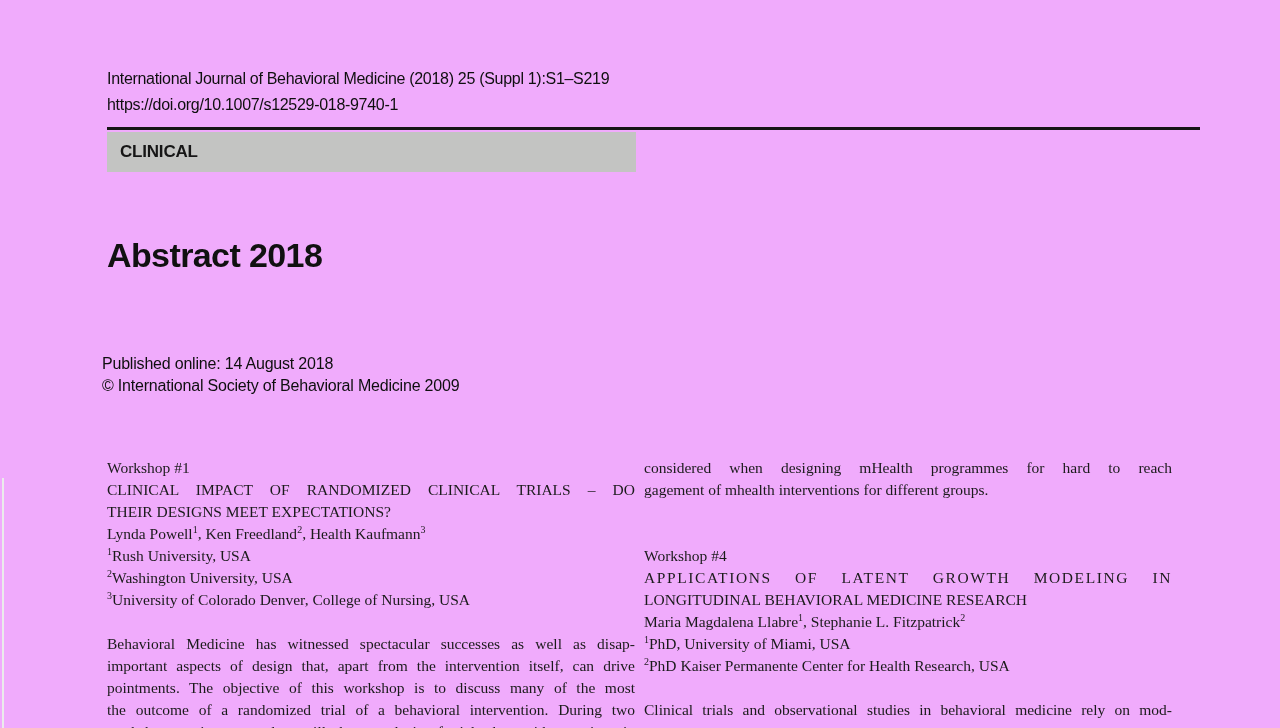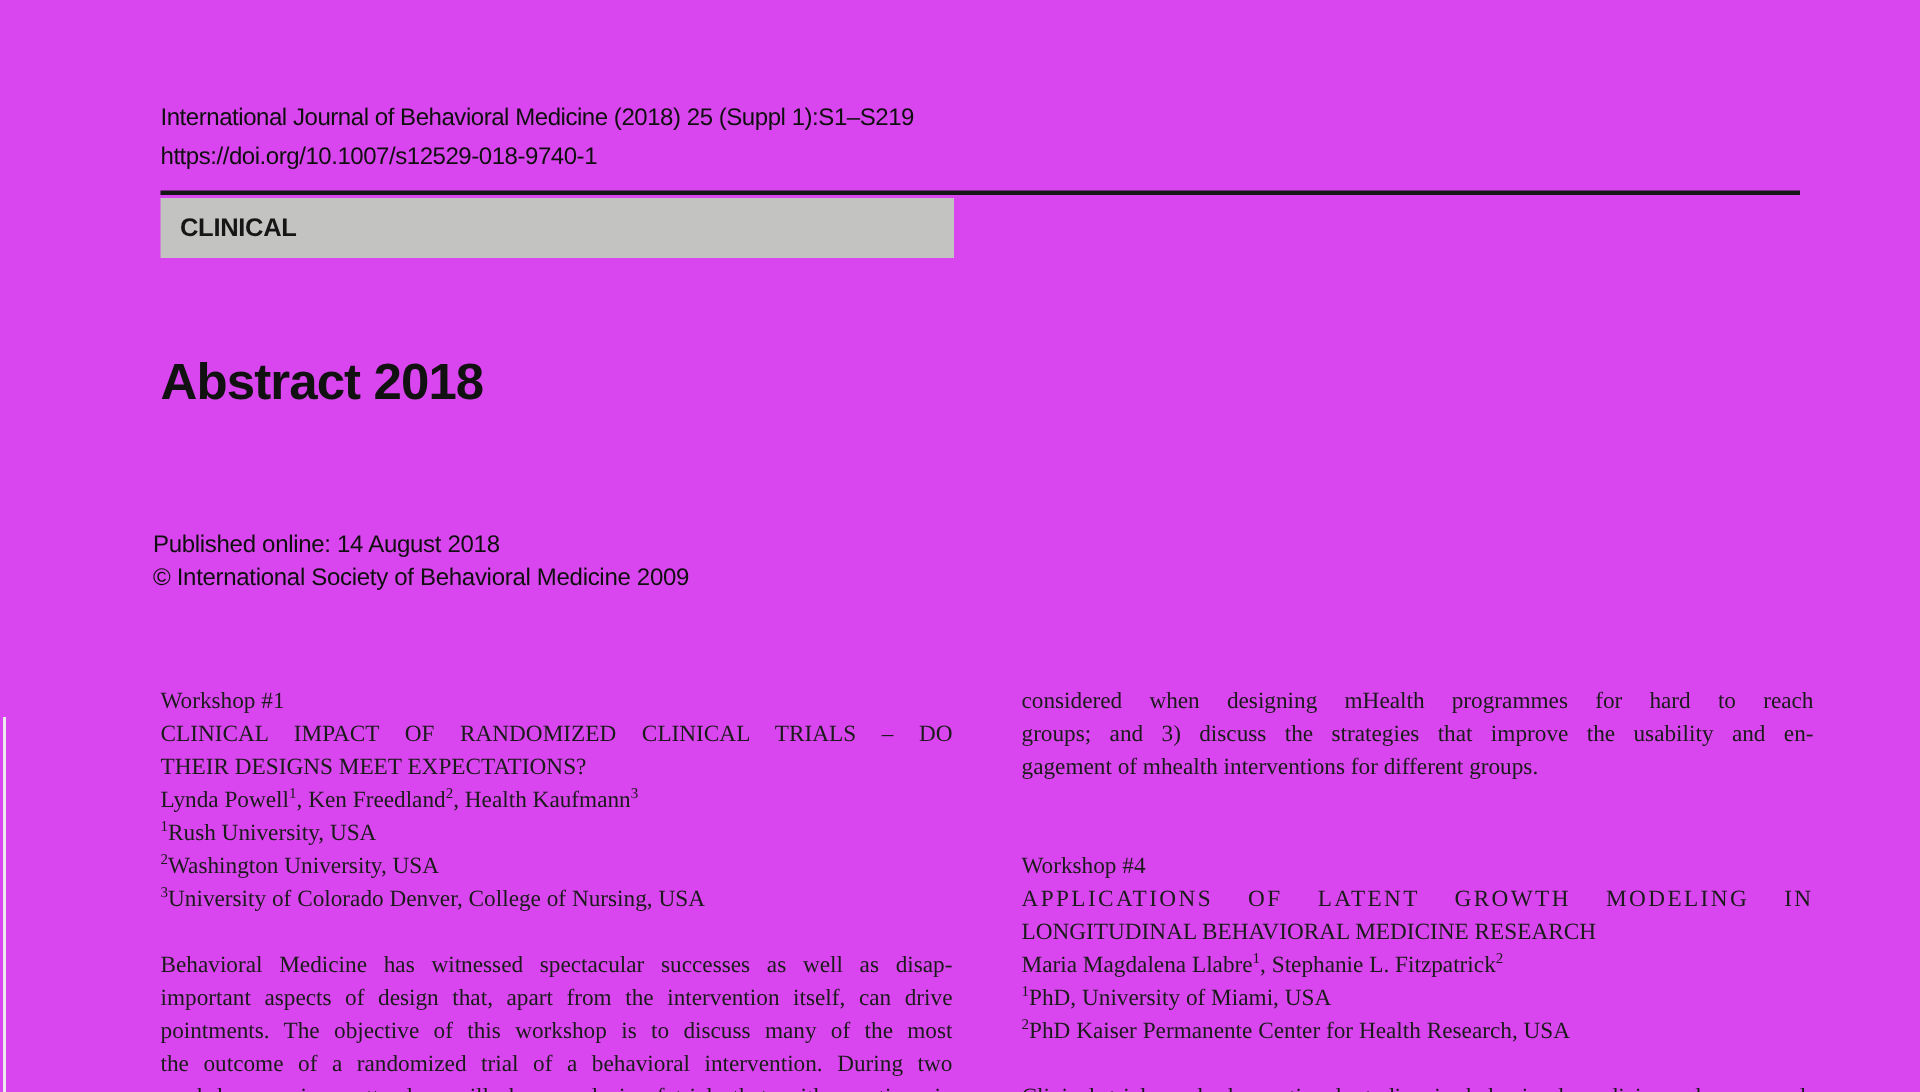--- a/index.html
+++ b/index.html
@@ -1,21 +1,21 @@
 <!DOCTYPE html>
 <html><head>
 <meta charset="utf-8">
 <title>Journal Page</title>
 <style>
   html, body { margin: 0; padding: 0; background: #ffffff; }
   .page {
     position: relative;
     width: 1280px;
     height: 728px;
-    background: #d946ef;
+    background: #f0abfc;
     overflow: hidden;
     font-family: "Liberation Sans", sans-serif;
     color: #141414;
   }
 
   
   .journal-block {
     position: absolute;
     left: 107px; top: 66px;
     font-size: 16px;
@@ -66,21 +66,21 @@
     position: absolute;
     top: 457px;
     width: 528px;
     height: 271px;
     overflow: hidden;
     font-family: "Liberation Serif", serif;
     font-size: 15.5px;
     color: #1b1b1b;
   }
   .col-left  { left: 107px; }
-  .col-right { left: 681px; }
+  .col-right { left: 644px; }
   .line {
     height: 22px;
     line-height: 22px;
     white-space: nowrap;
     overflow: visible;
   }
   .line.j {
     white-space: normal;
     text-align: justify;
     text-align-last: justify;
@@ -137,21 +137,20 @@
     <div class="line blank"></div>
     <div class="line j">Behavioral Medicine has witnessed spectacular successes as well as disap-</div>
     <div class="line j">important aspects of design that, apart from the intervention itself, can drive</div>
     <div class="line j">pointments. The objective of this workshop is to discuss many of the most</div>
     <div class="line j">the outcome of a randomized trial of a behavioral intervention. During two</div>
     <div class="line j">workshop sessions, attendees will share analysis of trials that, with questions in</div>
   </div>
 
   <div class="col col-right">
     <div class="line j">considered when designing mHealth programmes for hard to reach</div>
-    <div class="line j">groups; and 3) discuss the strategies that improve the usability and en-</div>
     <div class="line">gagement of mhealth interventions for different groups.</div>
     <div class="line blank"></div>
     <div class="line blank"></div>
     <div class="line">Workshop #4</div>
     <div class="line j ls">APPLICATIONS OF LATENT GROWTH MODELING IN</div>
     <div class="line">LONGITUDINAL BEHAVIORAL MEDICINE RESEARCH</div>
     <div class="line"><span>Maria Magdalena Llabre</span><sup>1</sup><span>, Stephanie L. Fitzpatrick</span><sup>2</sup></div>
     <div class="line"><sup>1</sup><span>PhD, University of Miami, USA</span></div>
     <div class="line"><sup>2</sup><span>PhD Kaiser Permanente Center for Health Research, USA</span></div>
     <div class="line blank"></div>

